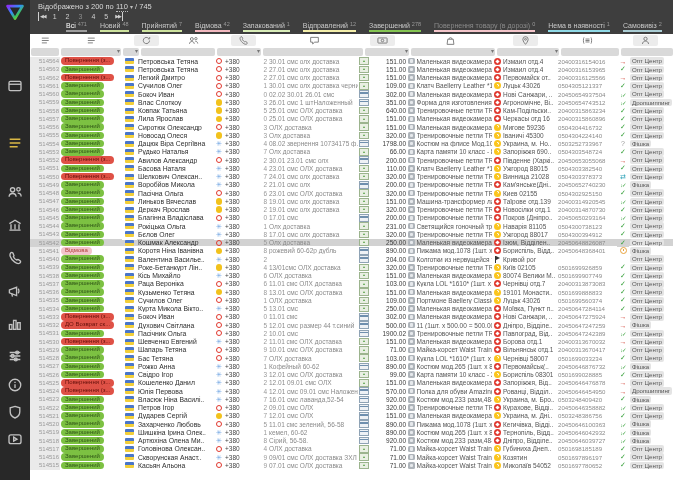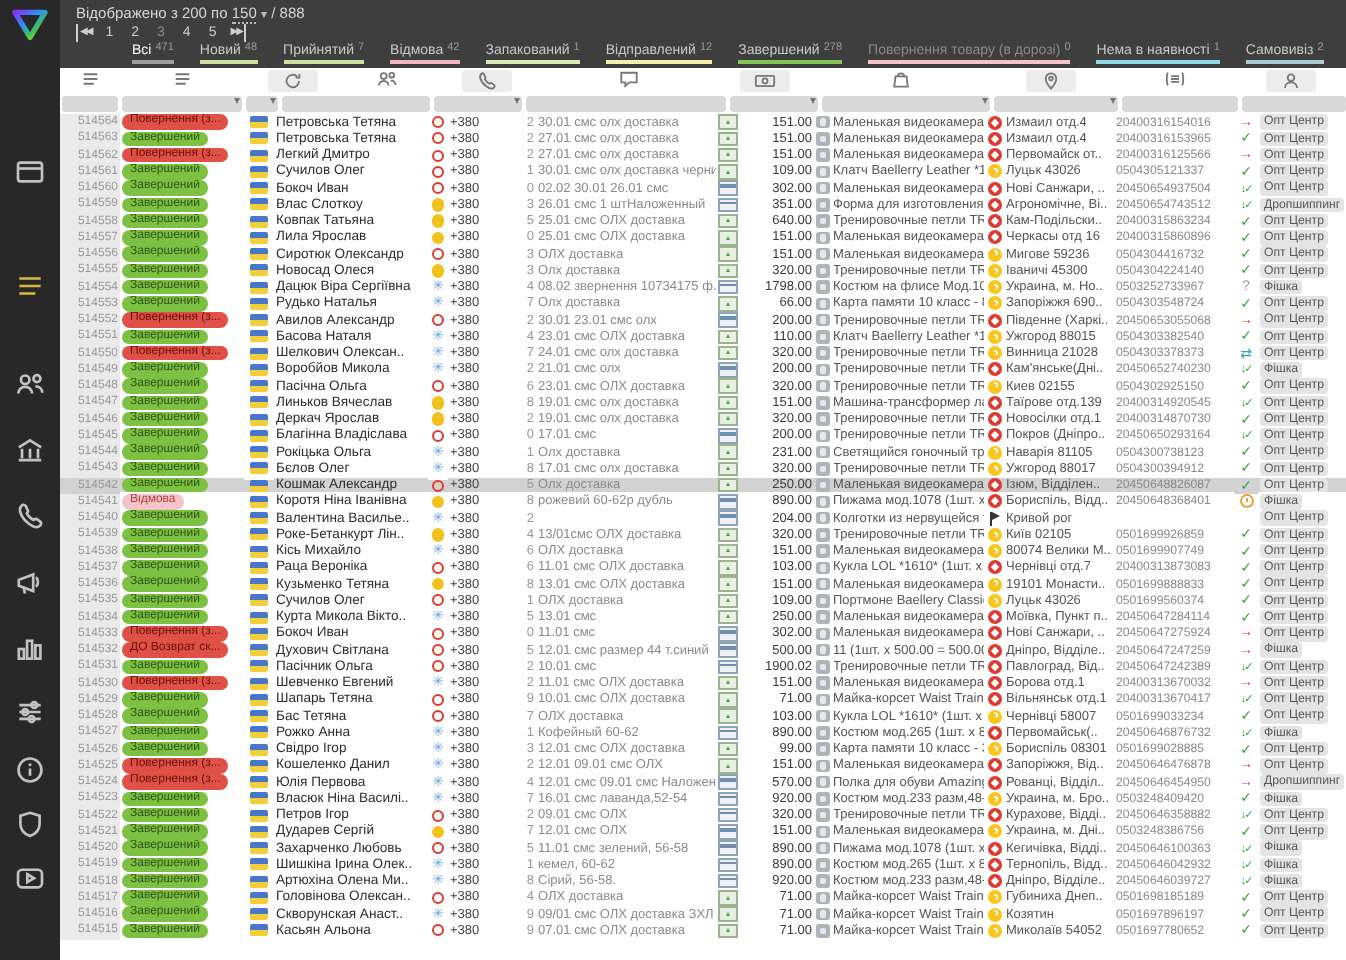--- a/index.html
+++ b/index.html
@@ -226,23 +226,23 @@
           </svg></div>
         <div class="sb-item sb-10"><svg viewBox="0 0 12 12">
             <use href="#i-video"></use>
           </svg></div>
       </div>
   </div>
 
   <div class="topzone">
     <div class="tb-line1">
       <span>Відображено з 200 по</span>
-      <span class="pp">150</span>
+      <span class="pp">110</span>
       <span class="tb-caret">▾</span>
-      <span>/ 888</span>
+      <span>/ 745</span>
     </div>
     <div class="tb-line2">
       <span class="pgbtn first">◀◀</span>
       <span id="pg-nums" style="display:flex;gap:9px">
           <span class="pgnum">1</span>
           <span class="pgnum">2</span>
           <span class="pgnum cur">3</span>
           <span class="pgnum">4</span>
           <span class="pgnum">5</span>
         </span>

